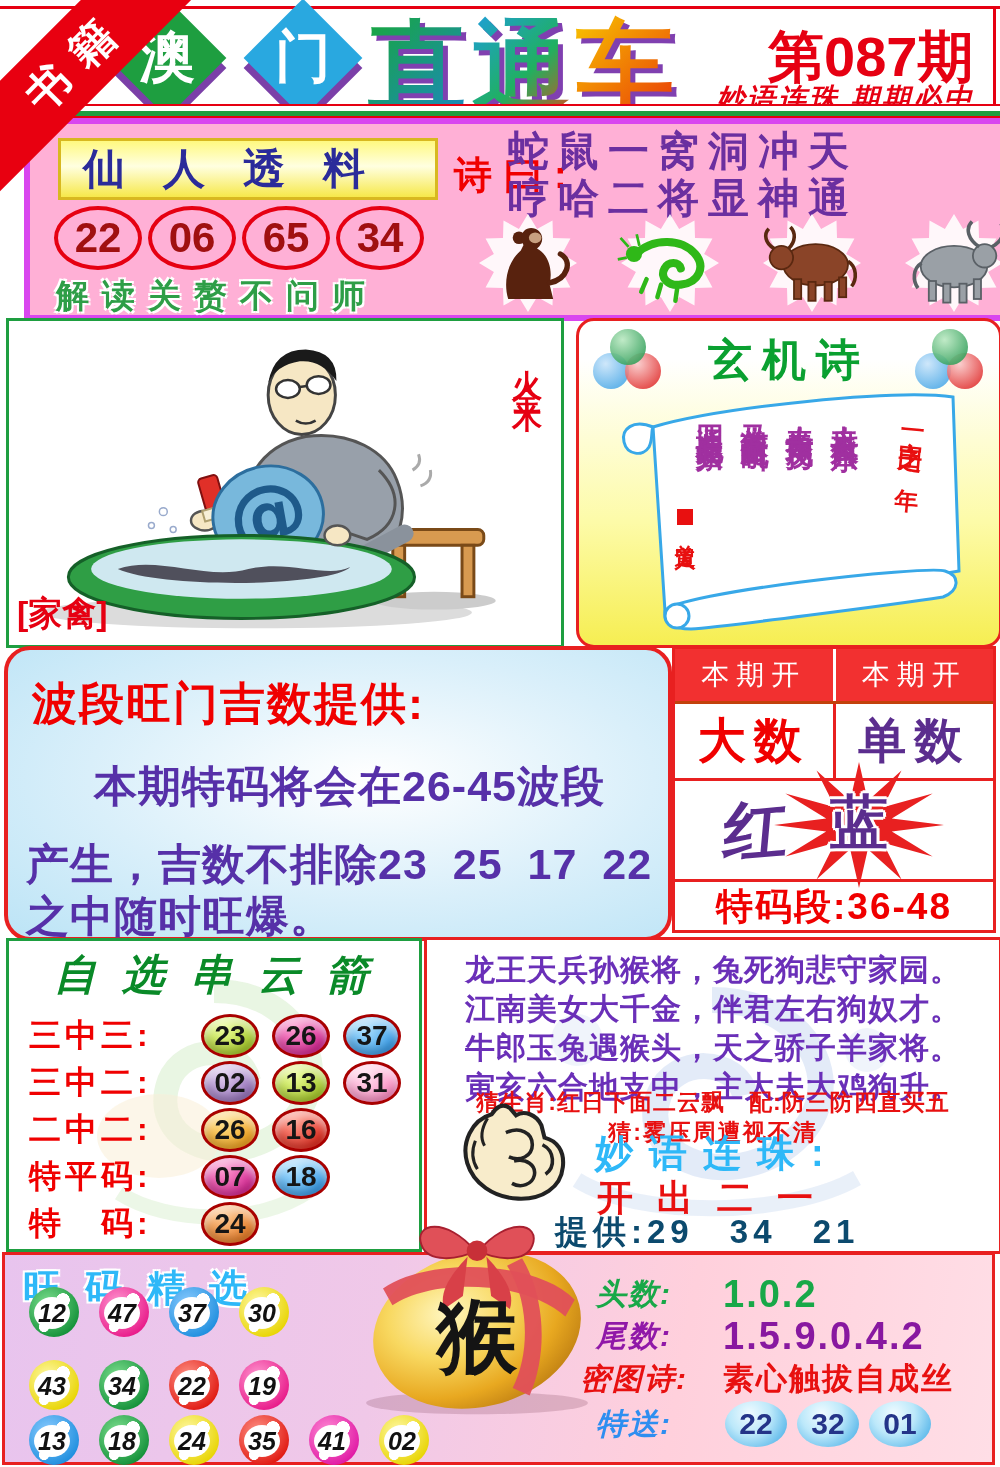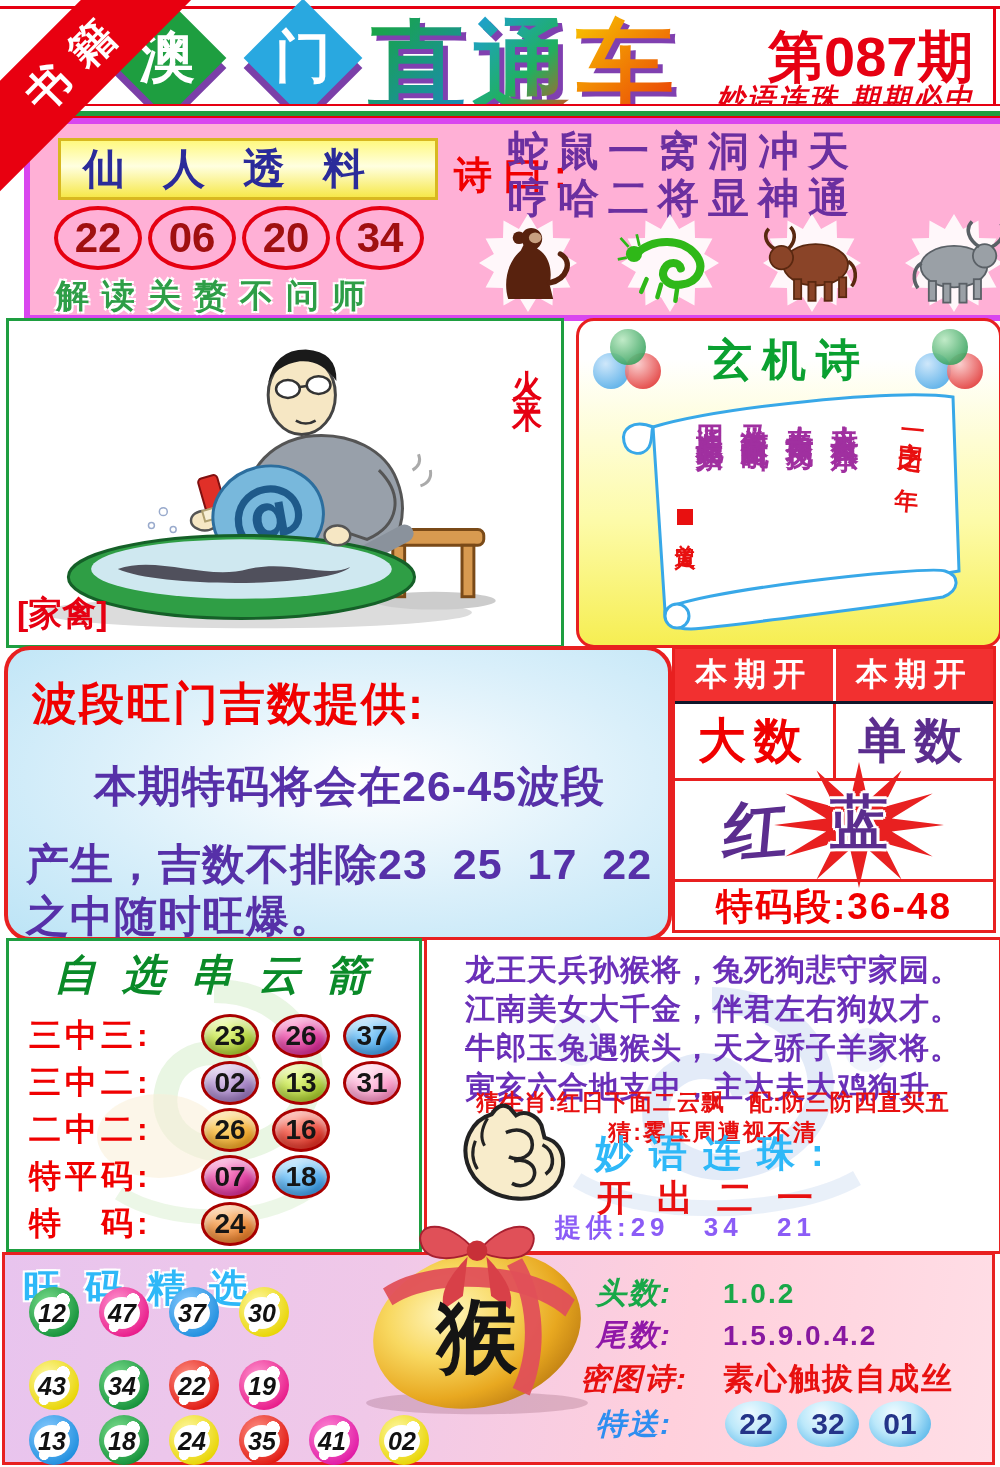--- a/index.html
+++ b/index.html
@@ -85,23 +85,23 @@
   .wave-title{position:absolute;left:24px;top:24px;color:#F00000;font-size:45px;font-weight:bold;letter-spacing:2px;}
   .wl{position:absolute;color:#5630A8;font-weight:bold;font-size:43px;letter-spacing:1px;white-space:nowrap;}
   .wl1{left:86px;top:108px;}
   .wl2{left:18px;top:186px;word-spacing:12px;}
   .wl3{left:18px;top:238px;}
   
   .result-table{position:absolute;top:646px;left:672px;width:324px;height:287px;background:#fff;
       border:3px solid #E82020;box-sizing:border-box;}
   .rt-row1{display:flex;height:52px;}
   .rt-row1 div{flex:1;background:#F23030;color:#fff;display:flex;align-items:center;justify-content:center;
-      font-size:32px;font-weight:bold;letter-spacing:7px;}
+      font-size:28px;font-weight:normal;letter-spacing:7px;}
   .rt-row1 div:first-child{border-right:3px solid #fff;}
-  .rt-row2{display:flex;height:74px;border-top:3px solid #0f172a;}
+  .rt-row2{display:flex;height:74px;border-top:3px solid #c2410c;}
   .rt-row2 div{flex:1;display:flex;align-items:center;justify-content:center;font-size:48px;
       font-weight:bold;letter-spacing:8px;}
   .rt-row2 div:first-child{border-right:3px solid #E82020;color:#F00000;}
   .rt-row2 div:last-child{color:#5B2D8E;}
   .rt-row3{height:98px;border-top:3px solid #E82020;display:flex;align-items:center;justify-content:center;
       position:relative;}
   .redchar{font-size:64px;font-weight:bold;color:#5B2D8E;transform:skewX(-10deg) rotate(-5deg);
       margin-right:-14px;z-index:2;}
   .starwrap{position:relative;width:170px;height:126px;margin-top:-10px;}
   .starwrap svg{position:absolute;inset:0;width:100%;height:100%;}
@@ -139,21 +139,21 @@
       font-size:30px;line-height:39px;letter-spacing:1px;z-index:1;white-space:nowrap;}
   .pp-guess1{position:absolute;top:147px;left:0;right:0;text-align:center;color:#E81010;font-weight:bold;
       font-size:23px;letter-spacing:1px;z-index:1;}
   .pp-guess2{position:absolute;top:177px;left:0;right:0;text-align:center;color:#E81010;font-weight:bold;
       font-size:23px;letter-spacing:2px;z-index:1;}
   .fist{position:absolute;left:28px;top:158px;width:116px;height:122px;z-index:1;}
   .buy-label{position:absolute;left:168px;top:188px;color:#2EB8F8;font-size:38px;font-weight:bold;
       letter-spacing:16px;z-index:1;}
   .buy-result{position:absolute;left:170px;top:234px;color:#E81010;font-size:36px;font-weight:bold;
       letter-spacing:24px;z-index:1;}
-  .provide{position:absolute;left:128px;top:270px;color:#8b5cf6;font-size:26px;font-weight:bold;
+  .provide{position:absolute;left:128px;top:270px;color:#0c4a6e;font-size:33px;font-weight:bold;
       letter-spacing:5px;word-spacing:22px;z-index:1;}
   
   .bottom-panel{position:absolute;top:1252px;left:2px;width:993px;height:213px;border:3px solid #E82020;
       box-sizing:border-box;
       background:linear-gradient(100deg,#E8C4EE 0%,#F0C8E8 38%,#FFD0DC 68%,#FFDEE6 100%);}
   .hot-title{position:absolute;left:18px;top:8px;color:#2EB8F8;font-size:38px;font-weight:bold;
       letter-spacing:24px;text-shadow:-2px -2px 0 #fff,2px -2px 0 #fff,-2px 2px 0 #fff,2px 2px 0 #fff;}
   .bingo-row{position:absolute;display:flex;gap:20px;left:24px;}
   .br1{top:32px;} .br2{top:105px;} .br3{top:160px;}
   .bingo{position:relative;width:50px;height:50px;border-radius:50%;}
@@ -162,21 +162,21 @@
   .bingo[data-color="blue"]{background:radial-gradient(circle at 68% 26%,#fff 0 13%,rgba(255,255,255,0) 14%),radial-gradient(circle at 30% 80%,#fff 0 9%,rgba(255,255,255,0) 10%),radial-gradient(circle at 38% 34%,#8CCCFF,#1E8EDE 78%);}
   .bingo[data-color="yellow"]{background:radial-gradient(circle at 68% 26%,#fff 0 13%,rgba(255,255,255,0) 14%),radial-gradient(circle at 30% 80%,#fff 0 9%,rgba(255,255,255,0) 10%),radial-gradient(circle at 38% 34%,#FFF9A8,#E8D400 78%);}
   .bingo[data-color="red"]{background:radial-gradient(circle at 68% 26%,#fff 0 13%,rgba(255,255,255,0) 14%),radial-gradient(circle at 30% 80%,#fff 0 9%,rgba(255,255,255,0) 10%),radial-gradient(circle at 38% 34%,#FF9488,#E01810 78%);}
   .bingo[data-color="magenta"]{background:radial-gradient(circle at 68% 26%,#fff 0 13%,rgba(255,255,255,0) 14%),radial-gradient(circle at 30% 80%,#fff 0 9%,rgba(255,255,255,0) 10%),radial-gradient(circle at 38% 34%,#FF8CD4,#E018A4 78%);}
   .bingo .num{position:absolute;left:5px;top:10px;width:36px;height:32px;background:#fff;border-radius:50%;
       display:flex;align-items:center;justify-content:center;font-size:25px;font-weight:bold;color:#111;}
   .egg{position:absolute;left:336px;top:1198px;width:282px;height:224px;z-index:6;}
   .info-row{position:absolute;display:flex;align-items:center;left:548px;width:440px;z-index:1;}
   .ir1{top:18px;} .ir2{top:60px;} .ir3{top:103px;} .ir4{top:146px;}
   .info-label{width:162px;text-align:center;font-weight:bold;font-size:30px;font-style:italic;letter-spacing:2px;}
-  .info-value{margin-left:8px;font-weight:bold;font-size:28px;letter-spacing:2px;}
+  .info-value{margin-left:8px;font-weight:bold;font-size:38px;letter-spacing:2px;}
   .lab-green{color:#18A848;} .val-green{color:#18A848;}
   .lab-purple{color:#9018A8;} .val-purple{color:#8818A0;}
   .lab-red{color:#E81010;} .val-red{color:#E81010;font-size:31px;}
   .lab-blue{color:#2E8EF0;}
   .tballs{display:flex;gap:10px;margin-left:10px;}
   .tball{width:62px;height:46px;border-radius:50%;display:flex;align-items:center;justify-content:center;
       background:radial-gradient(circle at 40% 28%,#F0FBFF,#BCE8FA 42%,#4FB2E8 88%);
       color:#243488;font-size:30px;font-weight:bold;}
 </style>
 </head>
@@ -198,21 +198,21 @@
   <div class="title-main"><i class="tc1">直</i><i class="tc2">通</i><i class="tc3">车</i></div>
   <div class="issue">第087期</div>
   <div class="slogan">妙语连珠 期期必中</div>
   <div class="hdr-div"></div>
 
   <div class="pink-band">
     <div class="immortal-box">仙人透料</div>
     <div class="circles-row">
       <div class="num-circle">22</div>
       <div class="num-circle">06</div>
-      <div class="num-circle">20</div>
+      <div class="num-circle">65</div>
       <div class="num-circle">34</div>
     </div>
     <div class="decode">解读关赘不问师</div>
     <div class="verse-label">诗曰:</div>
     <div class="verse-lines">
       <div>蛇鼠一窝洞冲天</div>
       <div>哼哈二将显神通</div>
     </div>
     <div class="animals-row">
       <div class="animal-badge">

